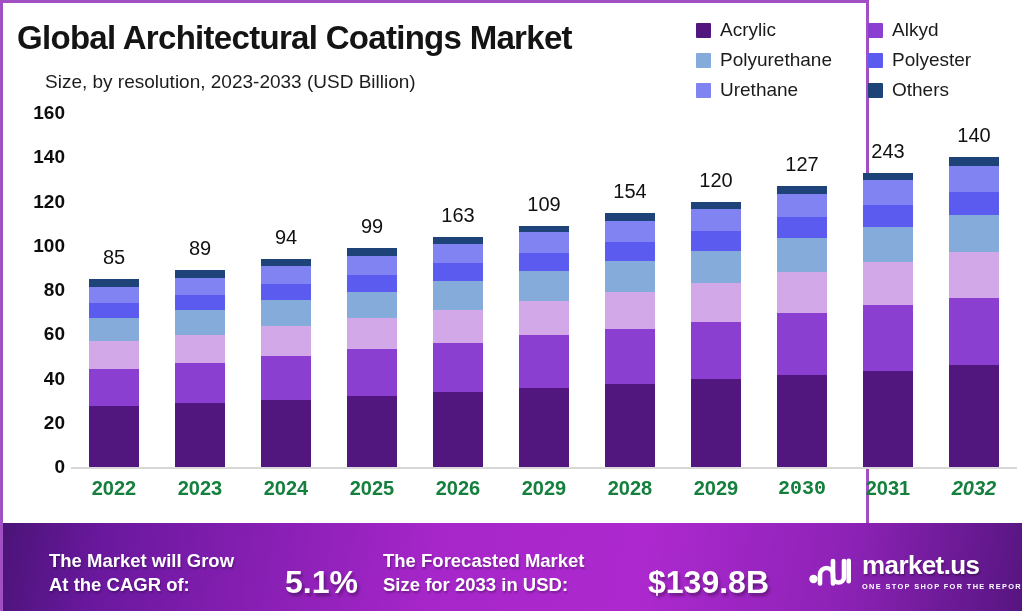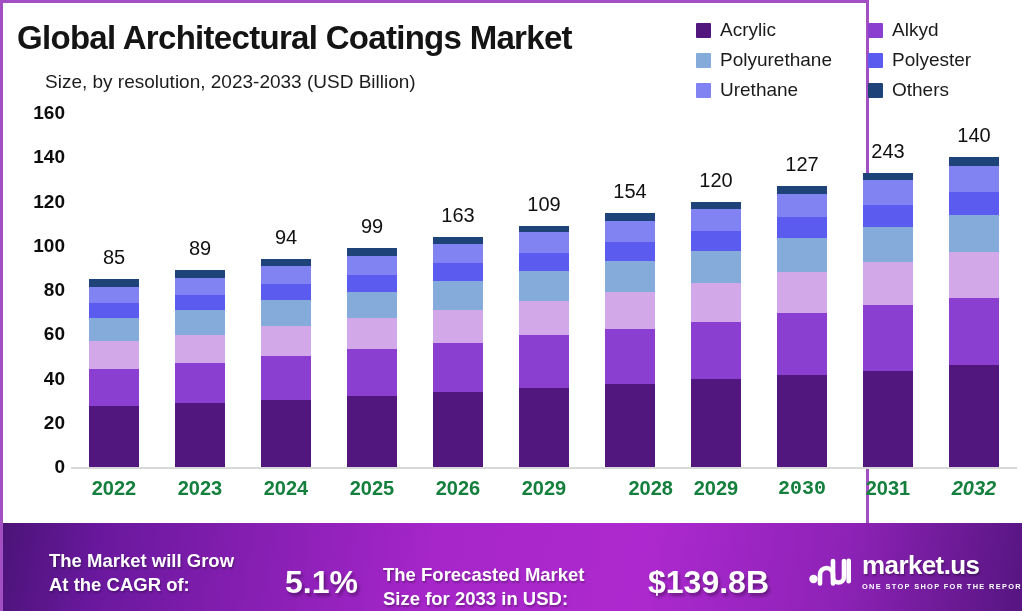--- a/index.html
+++ b/index.html
@@ -151,21 +151,21 @@
   }
   .foot-value {
     font-size: 32px;
     font-weight: 800;
     color: #ffffff;
     text-shadow: 2px 3px 3px rgba(0,0,0,0.32);
     white-space: nowrap;
   }
   #cagr-label { position: absolute; left: 46px; top: 26px; }
   #cagr-value { position: absolute; left: 282px; top: 41px; }
-  #size-label { position: absolute; left: 380px; top: 40px; }
+  #size-label { position: absolute; left: 380px; top: 26px; }
   #size-value { position: absolute; left: 645px; top: 41px; }
   #brand {
     position: absolute;
     left: 806px; top: 29px;
     display: flex;
     align-items: center;
     gap: 9px;
   }
   #brand-mark { flex: 0 0 auto; }
   #brand-text { display: flex; flex-direction: column; }
@@ -369,21 +369,21 @@
           <div class="bar-total" style="bottom: 319.75px;">140</div>
         </div>
       </div>
     <div id="xticks">
         <div class="xtick" style="left: 68px;">2022</div>
         <div class="xtick" style="left: 154px;">2023</div>
         <div class="xtick" style="left: 240px;">2024</div>
         <div class="xtick" style="left: 326px;">2025</div>
         <div class="xtick" style="left: 412px;">2026</div>
         <div class="xtick" style="left: 498px;">2029</div>
-        <div class="xtick" style="left: 584px; text-align: right;">2028</div>
+        <div class="xtick" style="left: 584px;">2028</div>
         <div class="xtick" style="left: 670px;">2029</div>
         <div class="xtick" style="left: 756px; font-family: Liberation Mono, monospace;">2030</div>
         <div class="xtick" style="left: 842px;">2031</div>
         <div class="xtick" style="left: 928px; font-style: italic;">2032</div>
       </div>
   </div>
 
   <div id="footer">
     <div id="cagr-label" class="foot-label">The Market will Grow<br>At the CAGR of:</div>
     <div id="cagr-value" class="foot-value">5.1%</div>

